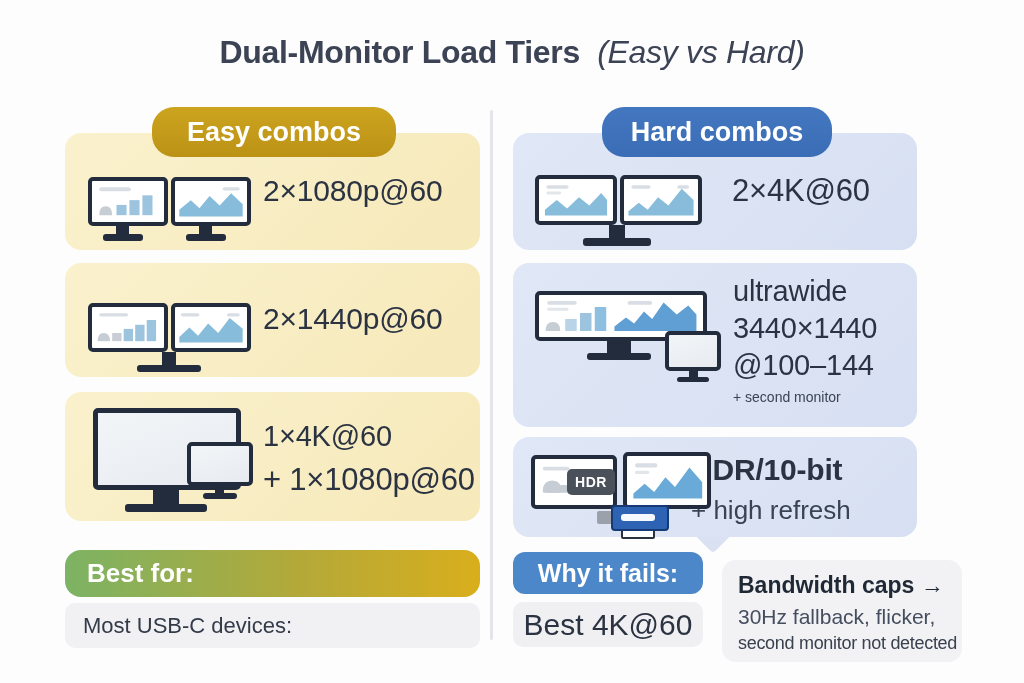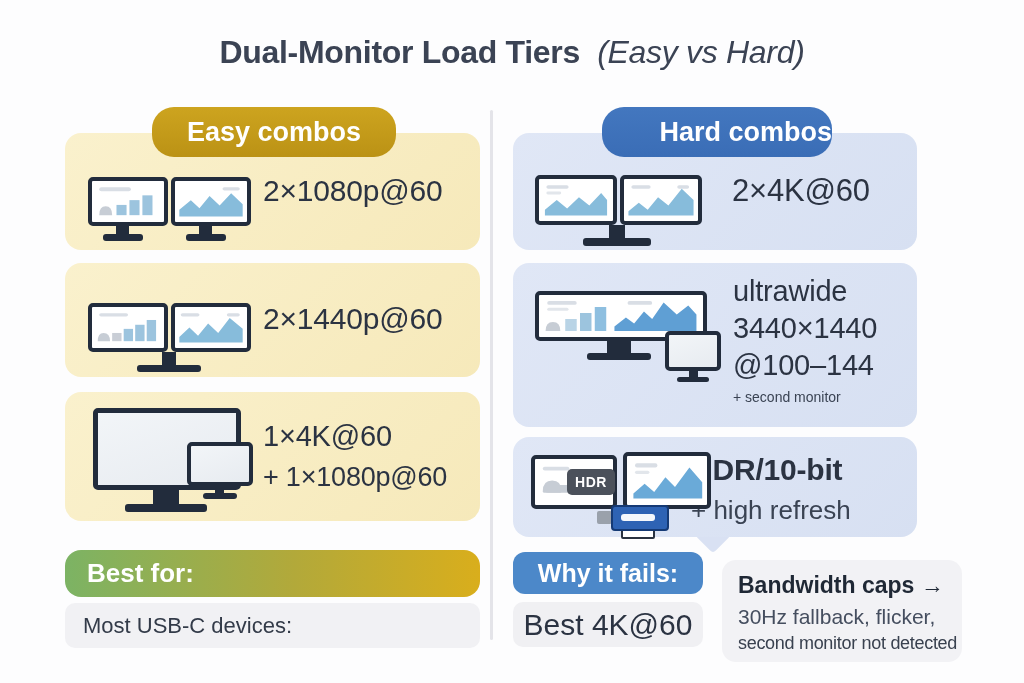--- a/index.html
+++ b/index.html
@@ -11,21 +11,21 @@
   }
   .abs{position:absolute;box-sizing:border-box;}
 
   
   #title{left:0;right:0;top:34px;text-align:center;font-size:32px;font-weight:600;color:#3b4354;letter-spacing:-0.3px;}
   #title .em{font-style:italic;font-weight:500;}
 
   
   .pill{display:flex;align-items:center;justify-content:center;border-radius:22px;color:#fff;font-size:27px;font-weight:700;z-index:5;}
   #easy-header{left:152px;top:107px;width:244px;height:50px;background:linear-gradient(180deg,var(--easy-accent,#cda41f),#bb9215);}
-  #hard-header{left:602px;top:107px;width:230px;height:50px;background:linear-gradient(180deg,#4377bf,var(--hard-accent,#3a6db6));justify-content:flex-end;}
+  #hard-header{left:602px;top:107px;width:230px;height:50px;background:linear-gradient(180deg,#4377bf,var(--hard-accent,#3a6db6));}
 
   
   .tile{border-radius:16px;z-index:1;}
   .tile.easy{background:linear-gradient(135deg,#faf1cd,var(--easy-tile,#f6e9ba));}
   .tile.hard{background:linear-gradient(135deg,#e0e7f6,var(--hard-tile,#d7e0f2));}
   #easy-row-1{left:65px;top:133px;width:415px;height:117px;padding-left:44px;}
   #easy-row-2{left:65px;top:263px;width:415px;height:114px;}
   #easy-row-3{left:65px;top:392px;width:415px;height:129px;}
   #hard-row-1{left:513px;top:133px;width:404px;height:117px;}
   #hard-row-2{left:513px;top:263px;width:404px;height:164px;}
@@ -131,21 +131,21 @@
   </div>
 
   <div id="easy-row-3" class="abs tile easy">
     <div class="mon screen-plain" style="left:28px;top:16px;width:148px;height:82px;border-width:5px;"></div>
     <div class="neck" style="left:88px;top:98px;width:26px;height:14px;"></div>
     <div class="base" style="left:60px;top:112px;width:82px;height:8px;"></div>
     <div class="mon screen-plain" style="left:122px;top:50px;width:66px;height:44px;z-index:3;"></div>
     <div class="neck" style="left:150px;top:94px;width:9px;height:7px;z-index:3;"></div>
     <div class="base" style="left:138px;top:101px;width:34px;height:6px;z-index:3;"></div>
     <div class="abs row-label" style="left:198px;top:28px;font-size:29px;">1×4K@60</div>
-    <div class="abs row-label" style="left:198px;top:70px;font-size:27px;">+ 1×1080p@60</div>
+    <div class="abs row-label" style="left:198px;top:70px;font-size:31px;">+ 1×1080p@60</div>
   </div>
 
   <div id="best-bar" class="abs">
     <span>Best for:</span>
   </div>
   <div id="easy-note" class="abs">
     <span>Most USB-C devices:</span>
   </div>
 
   <div id="hard-header" class="abs pill">

